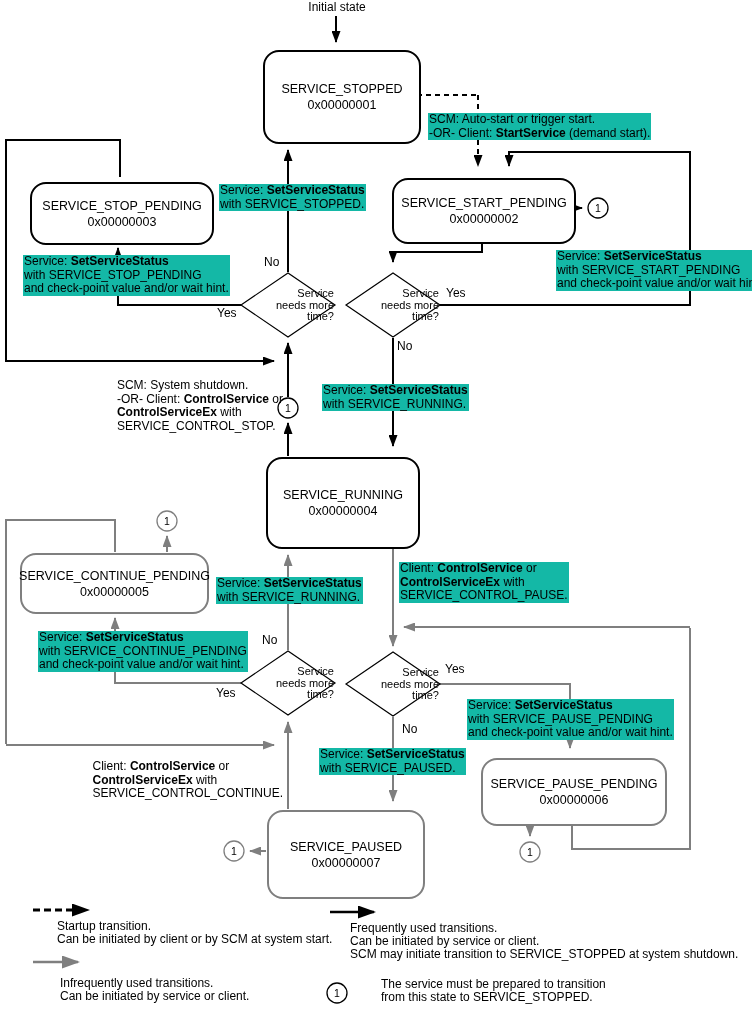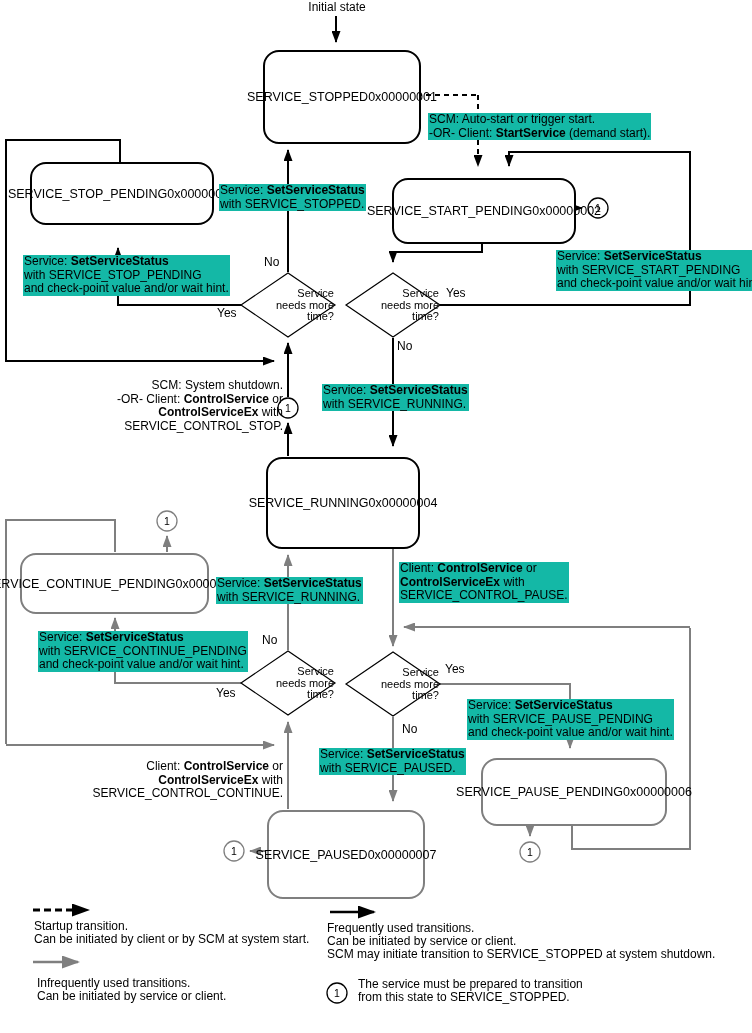--- a/index.html
+++ b/index.html
@@ -2,24 +2,24 @@
 <html><head>
 <meta charset="utf-8">
 <style>
   html,body{margin:0;padding:0;background:#fff;}
   .stage{position:relative;width:752px;height:1033px;background:#fff;overflow:hidden;
          font-family:"Liberation Sans",sans-serif;color:#000;}
   .stage svg{position:absolute;left:0;top:0;}
   .lbl{position:absolute;font-size:12px;line-height:13.5px;white-space:nowrap;
        background:#14b8a6;padding:0 1px;}
   .lbl.t{background:transparent;}
-  .lbl.r{text-align:right;}
-  .lbl.leg{line-height:13px;background:transparent;}
+  .lbl.r{}
+  .lbl.leg{line-height:13px;background:transparent;margin-left:23px;}
   .node{position:absolute;background:#fff;border:2px solid #000;border-radius:16px;
-        display:flex;flex-direction:row;align-items:center;justify-content:center;
+        display:flex;flex-direction:column;align-items:center;justify-content:center;
         font-size:12.5px;line-height:16px;white-space:nowrap;}
   .node.gray{border-color:#7f7f7f;text-align:center;}
   .dtext{position:absolute;width:92px;text-align:right;font-size:11px;line-height:11.5px;}
   .yn{position:absolute;font-size:12px;line-height:13px;}
   b{font-weight:bold;}
 </style>
 </head>
 <body>
 
 <div class="stage">
@@ -103,21 +103,21 @@
 </svg>
 
 <div class="node" style="left:263px;top:50px;width:154px;height:90px">
   <div>SERVICE_STOPPED</div>
   <div>0x00000001</div>
 </div>
 <div class="node" style="left:392px;top:178px;width:180px;height:62px">
   <div>SERVICE_START_PENDING</div>
   <div>0x00000002</div>
 </div>
-<div class="node" style="left:30px;top:162px;width:180px;height:59px">
+<div class="node" style="left:30px;top:182px;width:180px;height:59px">
   <div>SERVICE_STOP_PENDING</div>
   <div>0x00000003</div>
 </div>
 <div class="node" style="left:266px;top:457px;width:150px;height:88px">
   <div>SERVICE_RUNNING</div>
   <div>0x00000004</div>
 </div>
 <div class="node gray" style="left:20px;top:553px;width:185px;height:57px">
   <div>SERVICE_CONTINUE_PENDING</div>
   <div>0x00000005</div>

